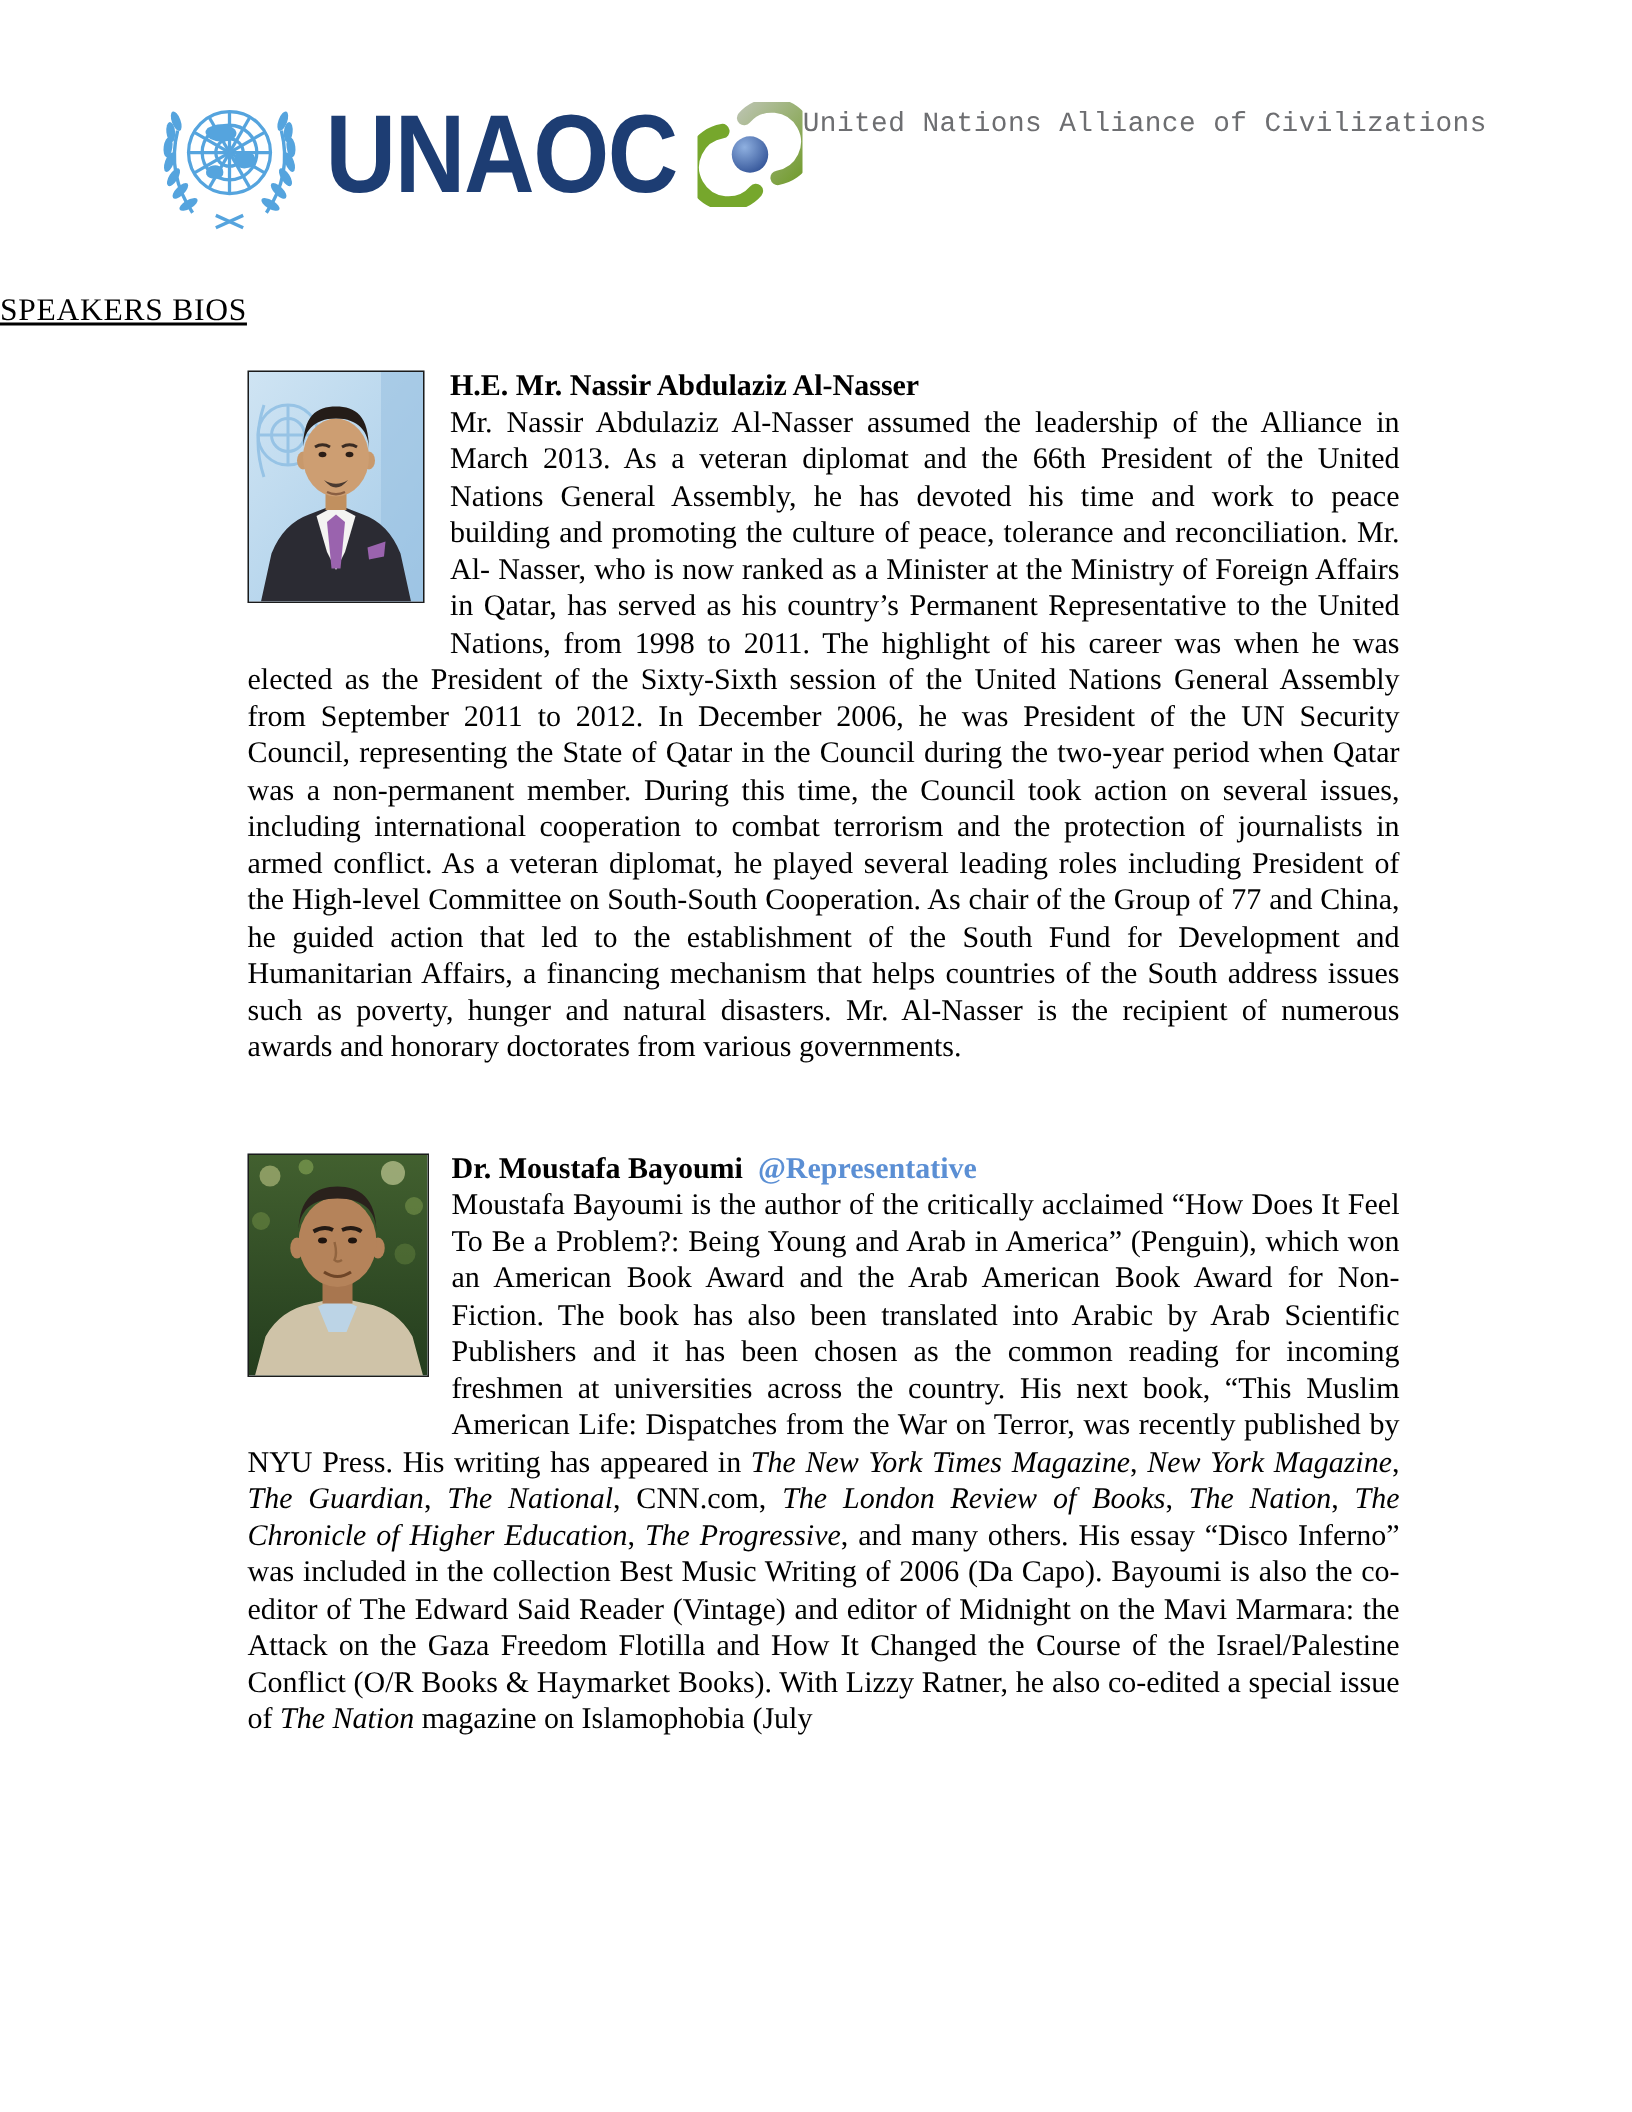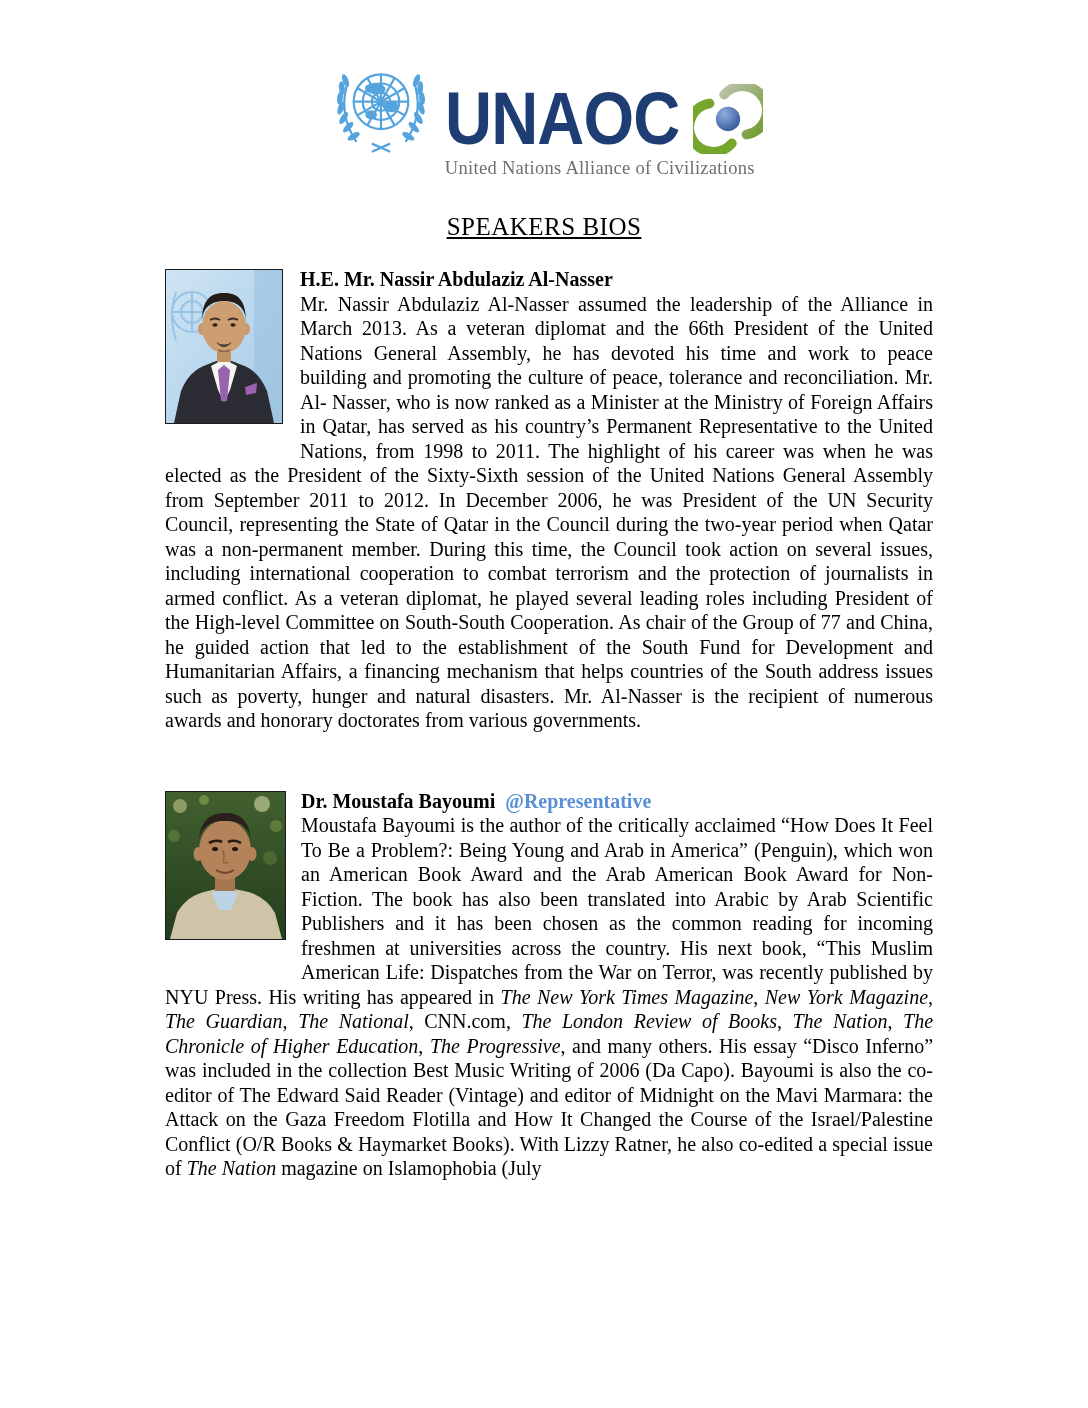--- a/index.html
+++ b/index.html
@@ -23,45 +23,44 @@
   }
   
   .logo-row{
     display:flex;
     justify-content:center;
     align-items:flex-start;
     padding-top:58px;
     gap:8px;
   }
   .emblem svg{width:112px;height:102px;display:block;}
-  .logo-text{display:flex;flex-direction:column;margin-top:26px;}
+  .logo-text{display:flex;flex-direction:row;margin-top:10px;}
   .logo-top{display:flex;align-items:center;}
   .acronym{
     font-family:"Liberation Sans", sans-serif;
     font-weight:bold;
     color:var(--logo-navy);
     font-size:74px;
     line-height:0.82;
     letter-spacing:-1px;
     transform:scaleX(0.88);
     transform-origin:left center;
   }
   .swirl{margin-left:-18px;}
   .swirl svg{width:70px;height:70px;display:block;}
   .subtitle{
-    font-family:Liberation Serif, serif;
+    font-family:Liberation Mono, monospace;
     color:var(--logo-gray);
     font-size:18.5px;
     letter-spacing:0.3px;
     margin-top:4px;
   }
   
   .doc-title{
-    text-align:center;
-    font-size:25px;
+    font-size:21px;
     letter-spacing:0.5px;
     text-decoration:underline;
     margin-top:34px;
   }
   
   .content{margin:26px 155px 0 165px;}
   .speaker{
     font-size:20px;
     line-height:24.5px;
     text-align:justify;

